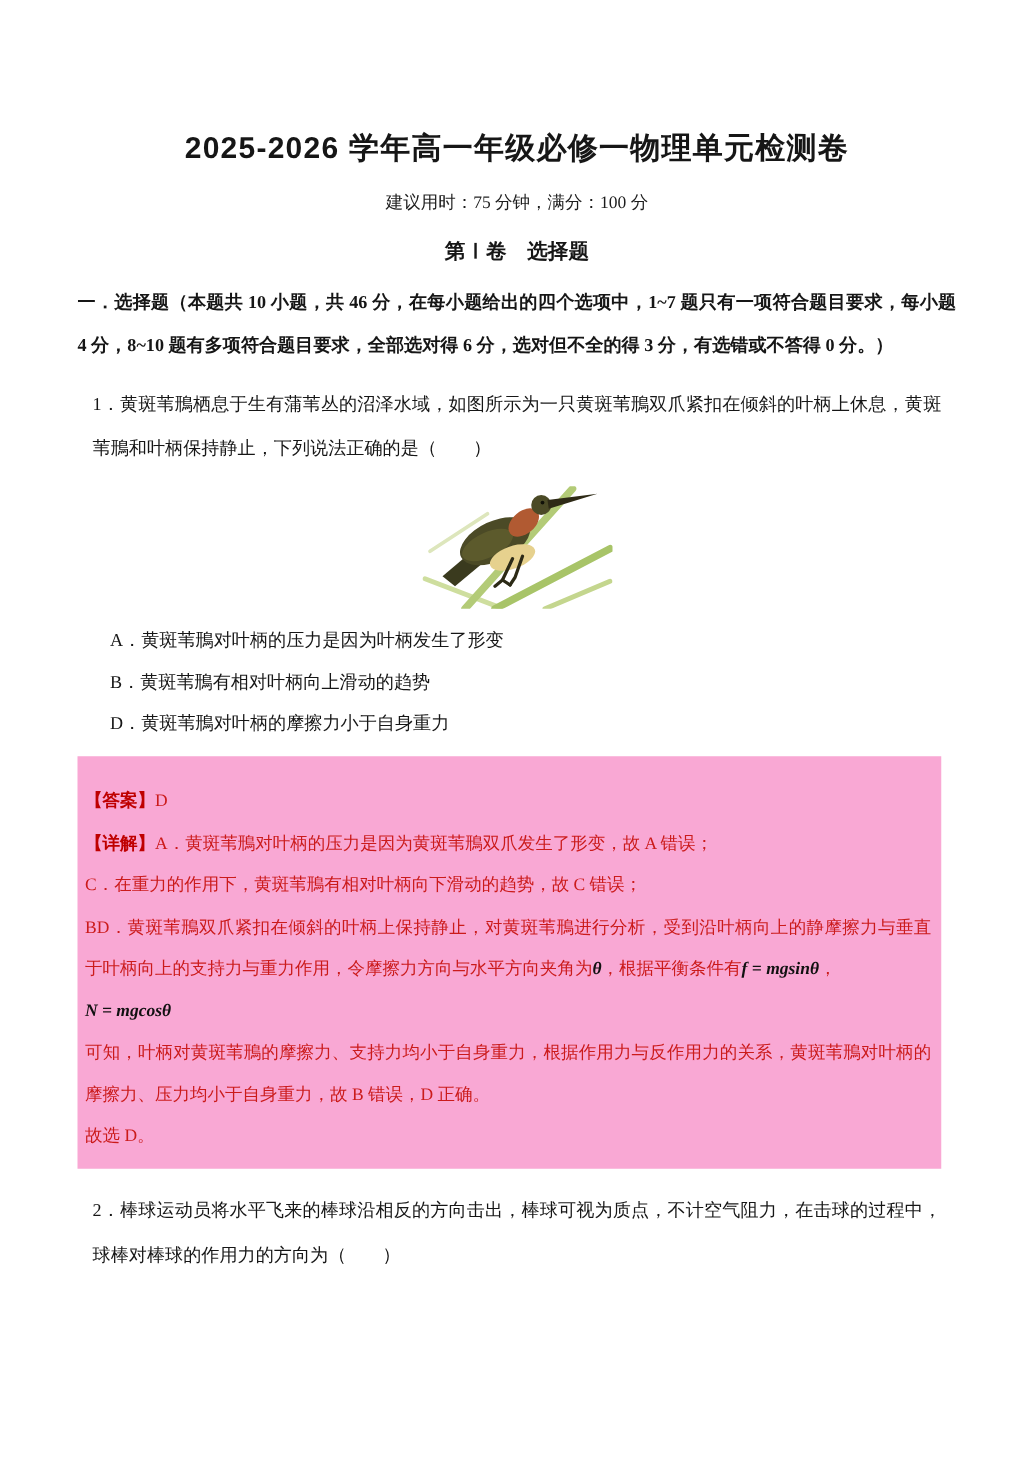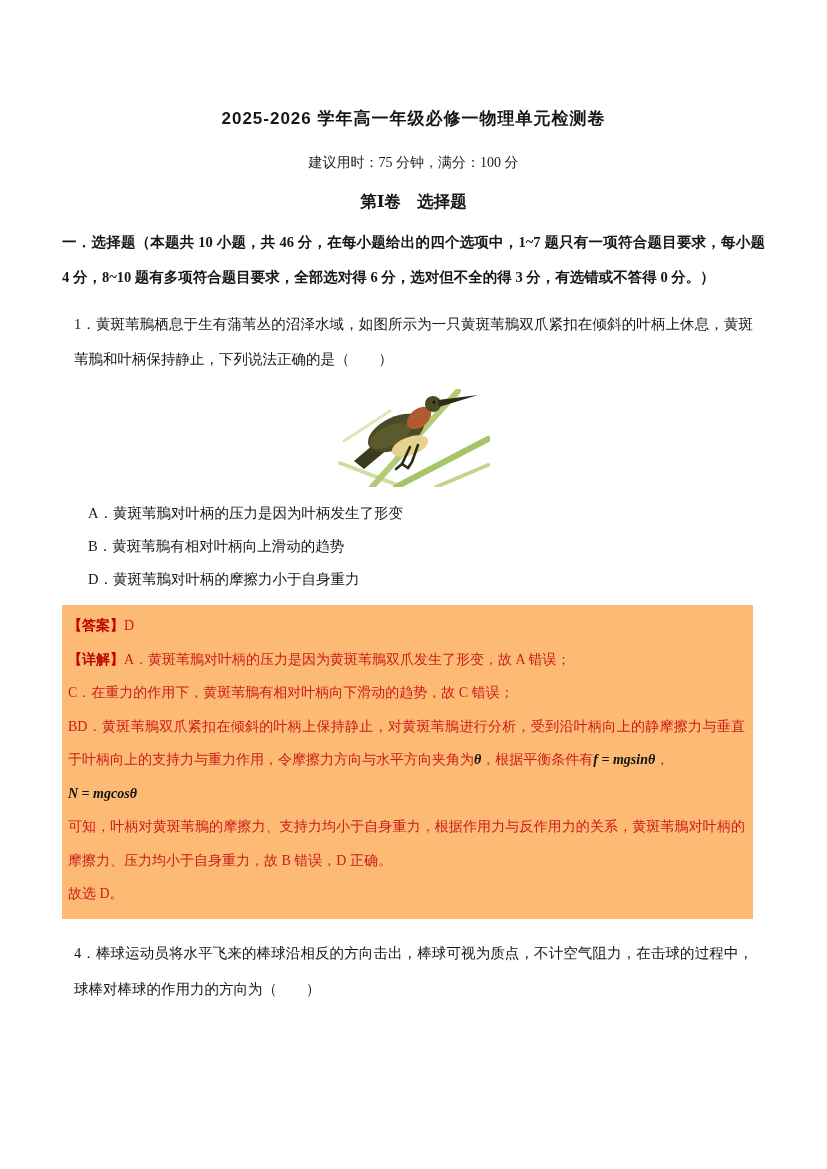--- a/index.html
+++ b/index.html
@@ -13,21 +13,21 @@
   }
   .sheet {
     box-sizing:border-box;
     width:827px; height:1169px;
     padding:104px 62px 0 62px;
   }
   .title {
     margin:0;
     text-align:center;
     font-family:"Liberation Sans","DejaVu Sans",sans-serif;
-    font-size:17px; line-height:30px;
+    font-size:24px; line-height:30px;
     font-weight:700;
     letter-spacing:1px;
   }
   .subtitle {
     margin:15px 0 0;
     text-align:center;
     font-family:"Liberation Sans","DejaVu Sans",sans-serif;
     font-size:18px; line-height:24px;
     font-weight:700;
     letter-spacing:2px;
@@ -36,20 +36,21 @@
     margin:19px 0 0;
     text-align:center;
     font-size:14px; line-height:20px;
     color:#1c1c1c;
   }
   .section-heading {
     margin:18px 0 12px;
     text-align:center;
     font-size:16.5px; line-height:22px;
     font-weight:700;
+    font-family:Liberation Mono, monospace;
   }
   .instructions {
     margin:10px 0 0;
     font-size:14.5px; line-height:35px;
     font-weight:700;
     text-align:justify;
     font-family:Liberation Serif, serif;
   }
   .stem {
     margin:12px;
@@ -59,22 +60,22 @@
   .figure {
     width:152px;
     margin:2px auto 0;
   }
   .figure svg { display:block; width:152px; height:98px; }
   .options { margin:10px 0 0; padding-left:26px; }
   .options p { margin:0; font-size:14.5px; line-height:33px; }
   .answer-block {
     box-sizing:border-box;
     margin:9px 12px 16px 0;
-    background:#fdba74;
-    padding:4px 8px 8px 6px;
+    background:#f9a8d4;
+    padding:20px 8px 8px 6px;
     font-size:14px;
     line-height:33.5px;
     text-align:justify;
   }
   .answer-block p { margin:0; color:#cb1b1b; }
   .lbl { font-weight:700; color:#bf0000; }
   .math {
     color:#111111;
     font-weight:700;
     font-style:italic;
@@ -139,16 +140,16 @@
       <p><span class="lbl">【详解】</span><span>A．黄斑苇鳽对叶柄的压力是因为黄斑苇鳽双爪发生了形变，故 A 错误；</span></p>
       <p>C．在重力的作用下，黄斑苇鳽有相对叶柄向下滑动的趋势，故 C 错误；</p>
       <p><span>BD．黄斑苇鳽双爪紧扣在倾斜的叶柄上保持静止，对黄斑苇鳽进行分析，受到沿叶柄向上的静摩擦力与垂直于叶柄向上的支持力与重力作用，令摩擦力方向与水平方向夹角为</span><span class="math">θ</span><span>，根据平衡条件有</span><span class="math">f = mgsinθ</span><span>，</span></p>
       <p><span class="math">N = mgcosθ</span></p>
       <p>可知，叶柄对黄斑苇鳽的摩擦力、支持力均小于自身重力，根据作用力与反作用力的关系，黄斑苇鳽对叶柄的摩擦力、压力均小于自身重力，故 B 错误，D 正确。</p>
       <p>故选 D。</p>
     </div>
   </div>
 
   <div>
-    <p class="stem q2">4．棒球运动员将水平飞来的棒球沿相反的方向击出，棒球可视为质点，不计空气阻力，在击球的过程中，球棒对棒球的作用力的方向为（　　）</p>
+    <p class="stem q2">2．棒球运动员将水平飞来的棒球沿相反的方向击出，棒球可视为质点，不计空气阻力，在击球的过程中，球棒对棒球的作用力的方向为（　　）</p>
   </div>
 
 </div>
 
 </body></html>

